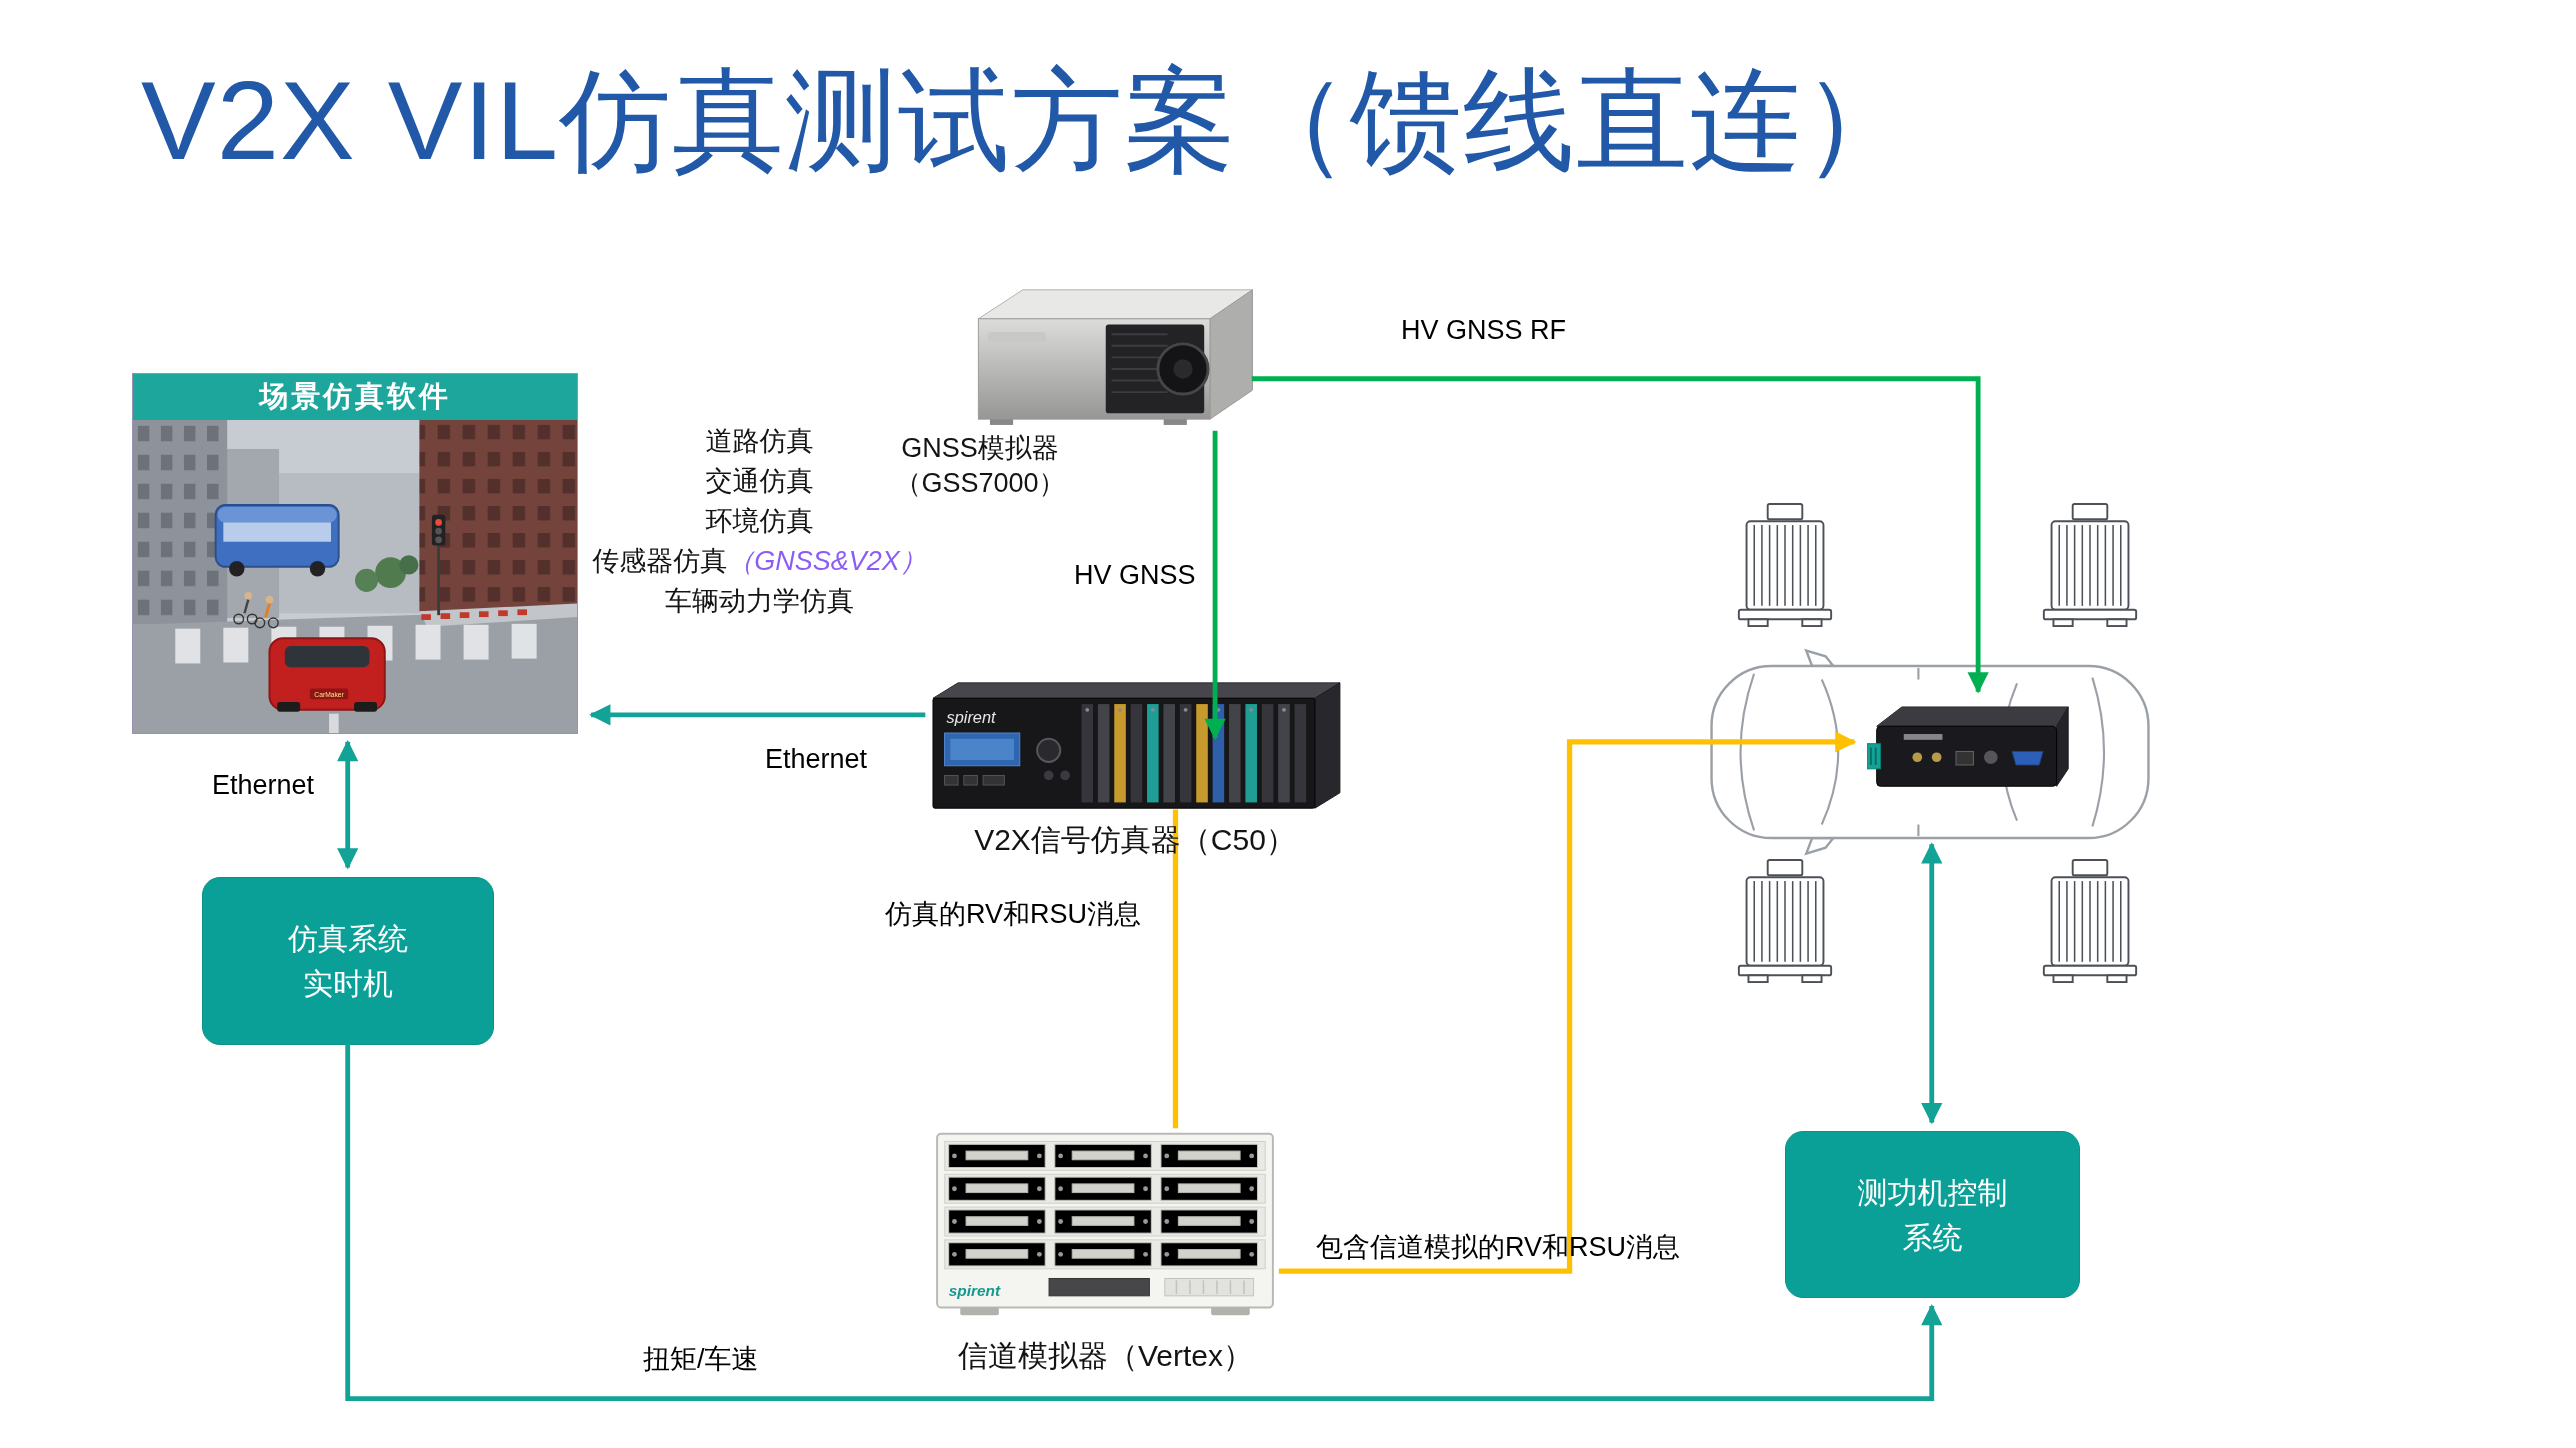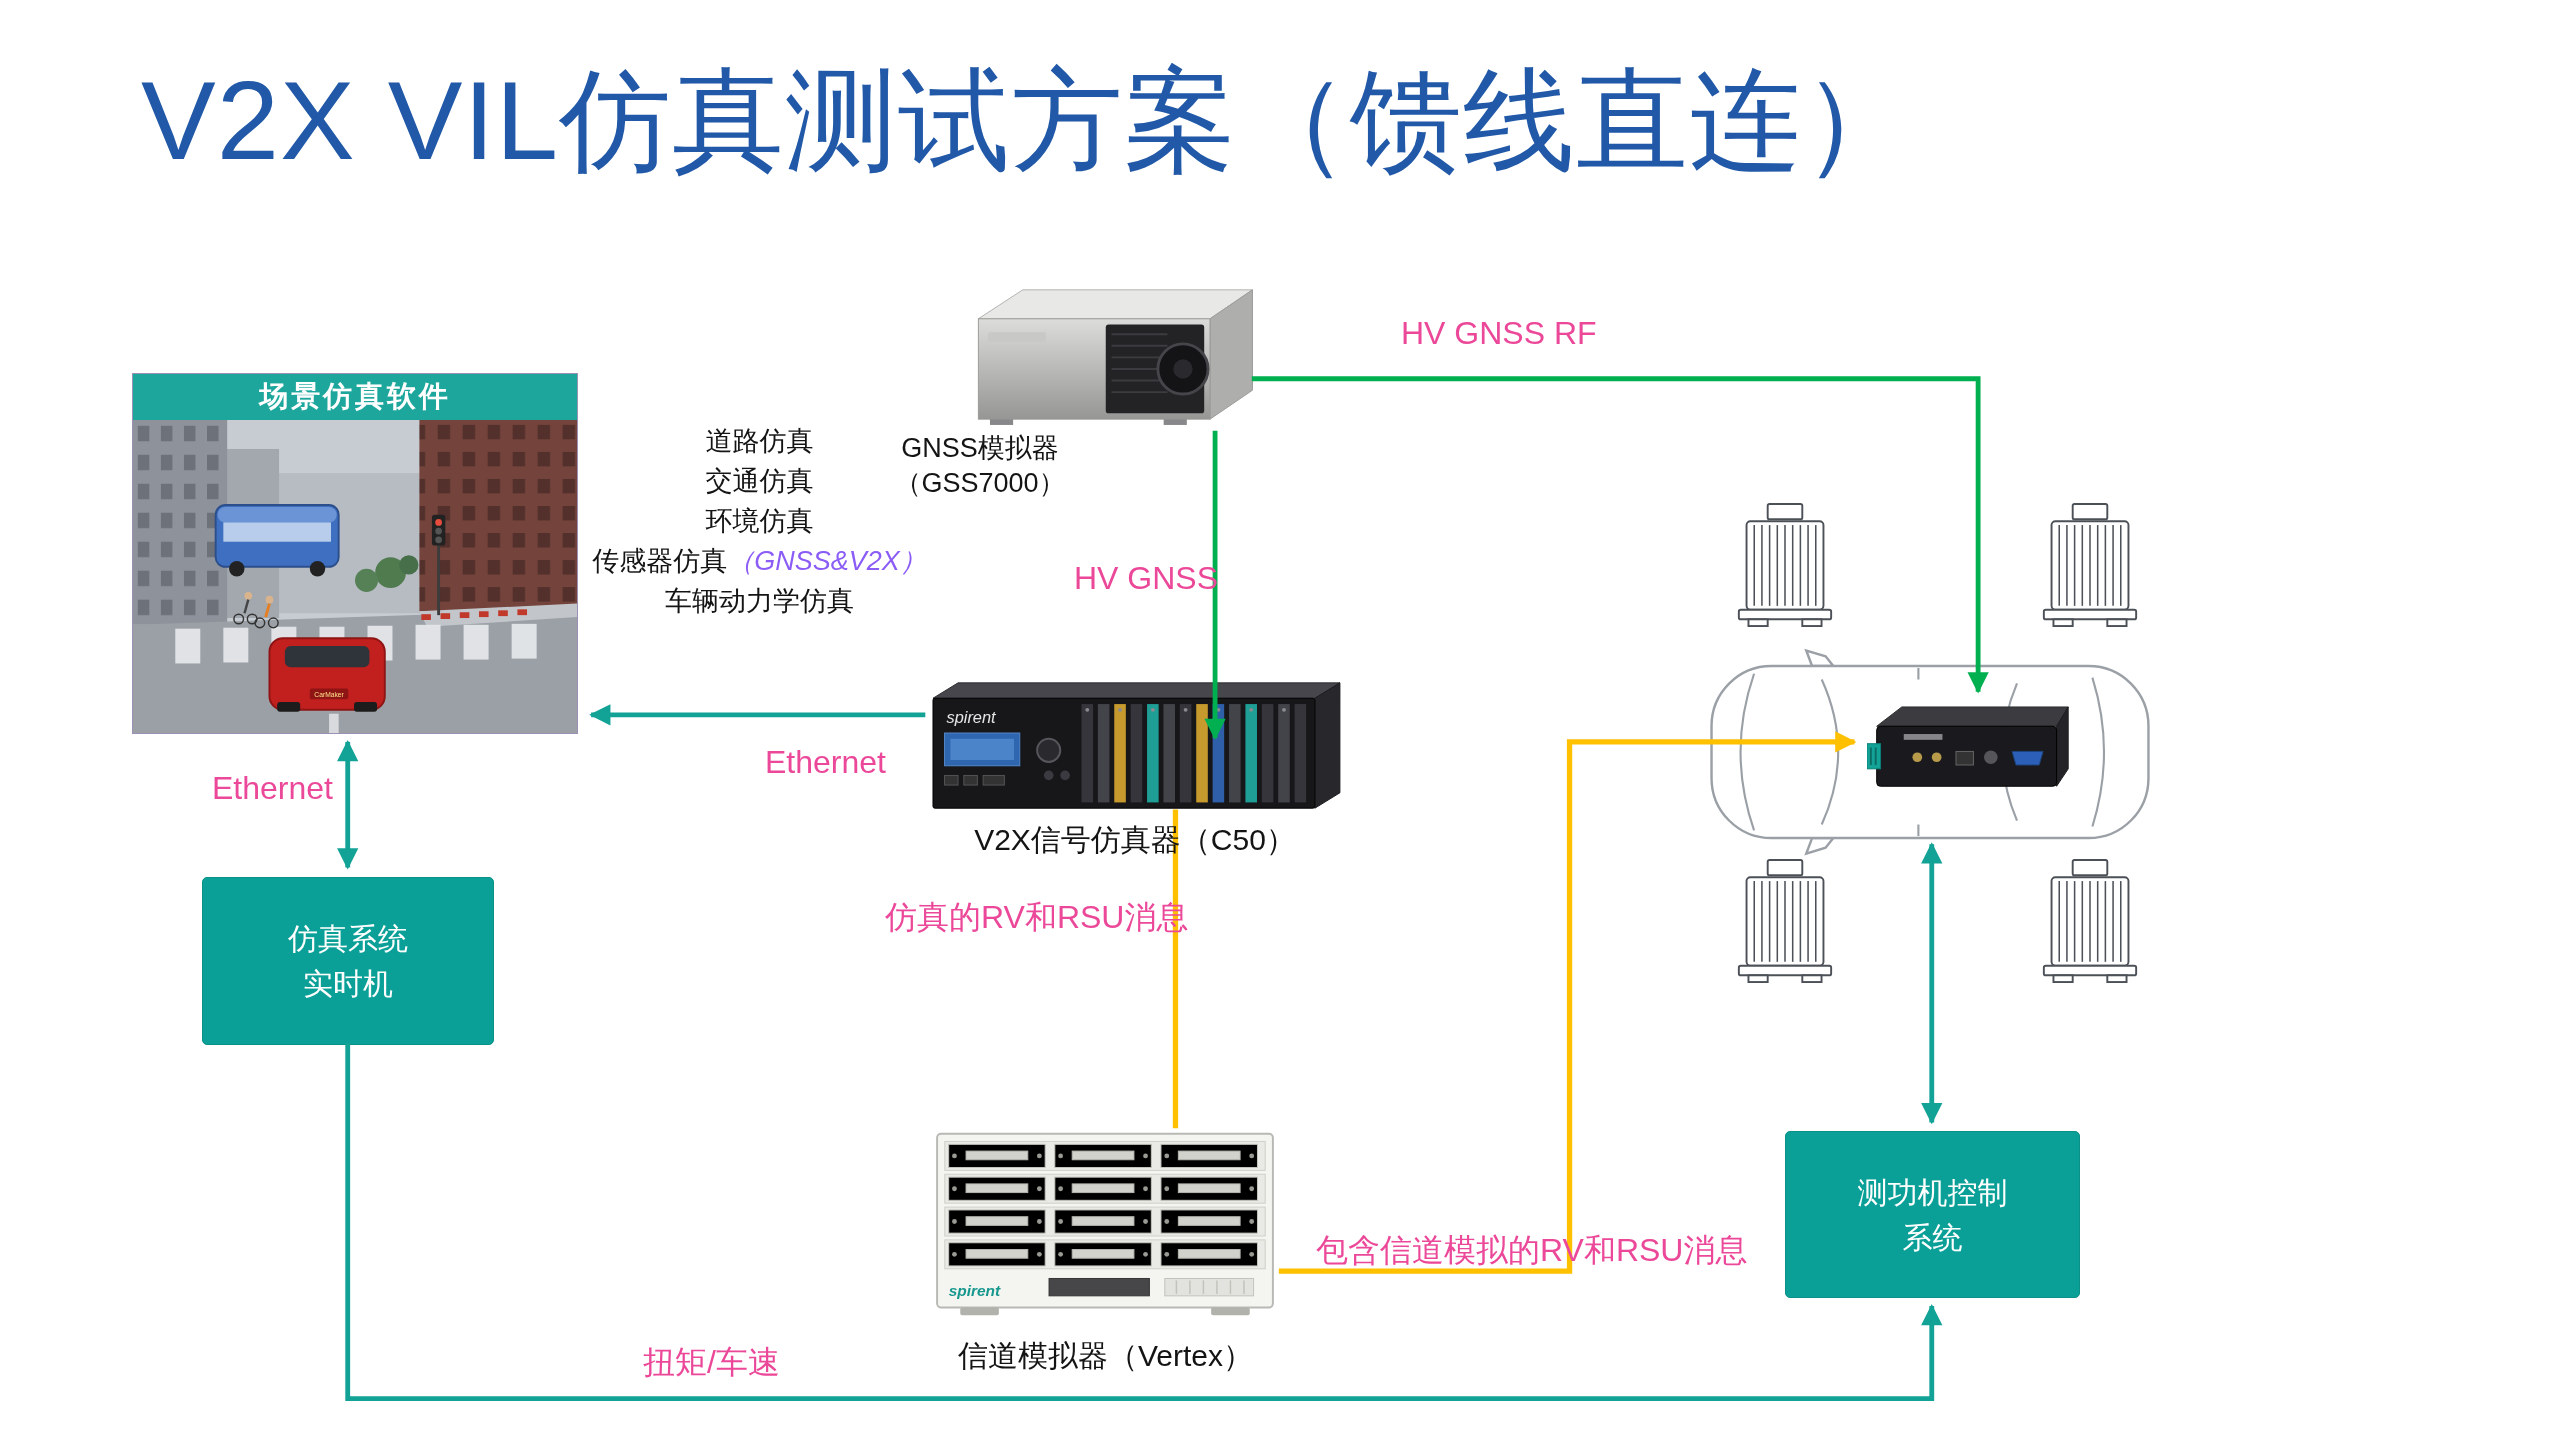--- a/index.html
+++ b/index.html
@@ -1,23 +1,23 @@
 <!DOCTYPE html>
 <html><head>
 <meta charset="utf-8">
 <style>
   html,body{margin:0;padding:0;background:#fff;}
   body{font-family:"Liberation Sans","DejaVu Sans",sans-serif;}
   .canvas{position:relative;width:2576px;height:1449px;background:#ffffff;overflow:hidden;padding-left:37px;}
   .title{position:absolute;left:141px;top:46px;font-size:112px;color:#2159A8;white-space:nowrap;font-weight:400;z-index:6;letter-spacing:1px;}
-  .lbl{position:absolute;font-size:32px;color:#ec4899;white-space:nowrap;z-index:7;}
+  .lbl{position:absolute;font-size:27px;color:#000000;white-space:nowrap;z-index:7;}
   .devlabel{position:absolute;z-index:7;font-size:30px;color:#141414;text-align:center;line-height:37px;}
   .features{position:absolute;left:576px;top:421px;width:367px;text-align:center;font-size:27px;line-height:40px;color:#141414;z-index:6;}
   .features .red{color:#8b5cf6;font-style:italic;}
-  .tbox{position:absolute;z-index:3;background:#0BA097;border:1.9px solid #0a9288;border-radius:5px;color:#fff;display:flex;flex-direction:column;justify-content:center;align-items:center;font-size:30px;line-height:1.5;text-align:center;}
+  .tbox{position:absolute;z-index:3;background:#0BA097;border:1.9px solid #0a9288;border-radius:18px;color:#fff;display:flex;flex-direction:column;justify-content:center;align-items:center;font-size:30px;line-height:1.5;text-align:center;}
   .scenebox{position:absolute;left:132px;top:373px;width:446px;height:361px;border:1.9px solid #9b91b5;background:#fff;z-index:2;display:flex;flex-direction:column;box-sizing:border-box;}
   .scenehead{height:46px;background:#1CA69C;color:#fff;font-size:29px;font-weight:bold;display:flex;align-items:center;justify-content:center;letter-spacing:2.9px;flex:0 0 46px;}
   .sceneimg{flex:1;overflow:hidden;}
   .device{position:absolute;z-index:2;}
   .overlay{position:absolute;left:0;top:0;width:2576px;height:1449px;z-index:5;pointer-events:none;}
   svg text{font-family:"Liberation Sans",sans-serif;}
 </style>
 </head>
 <body>
 

